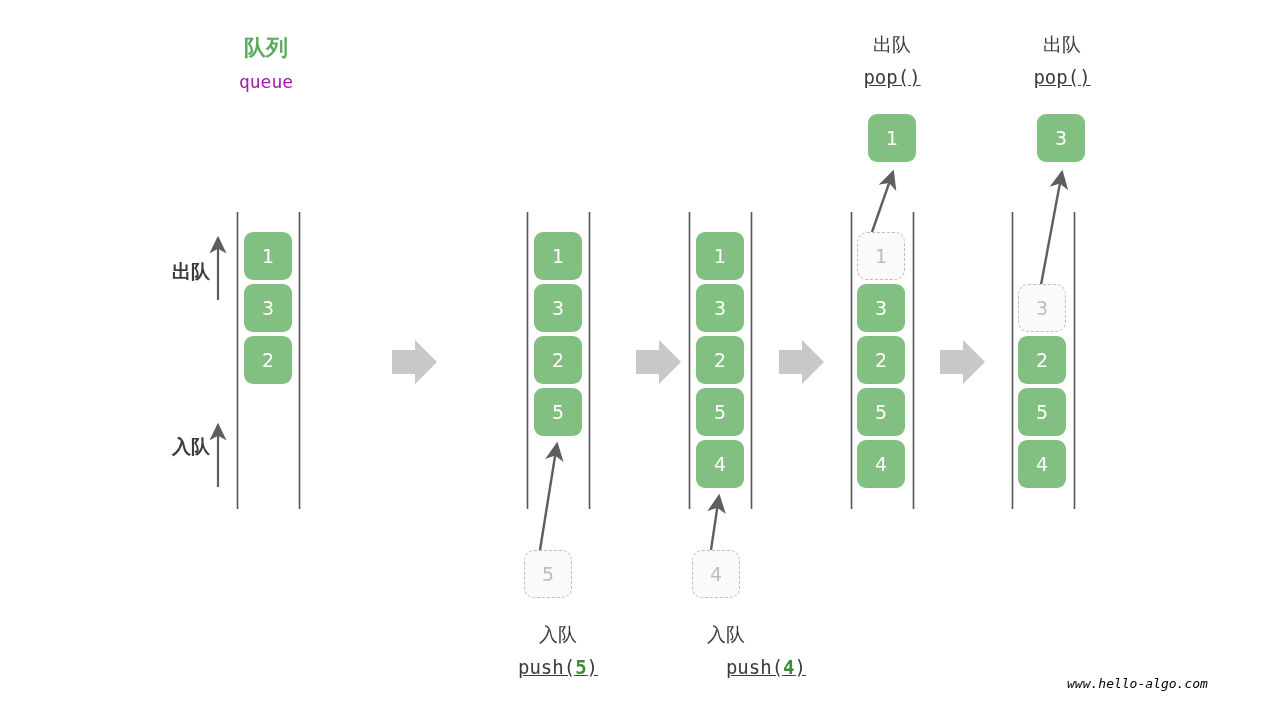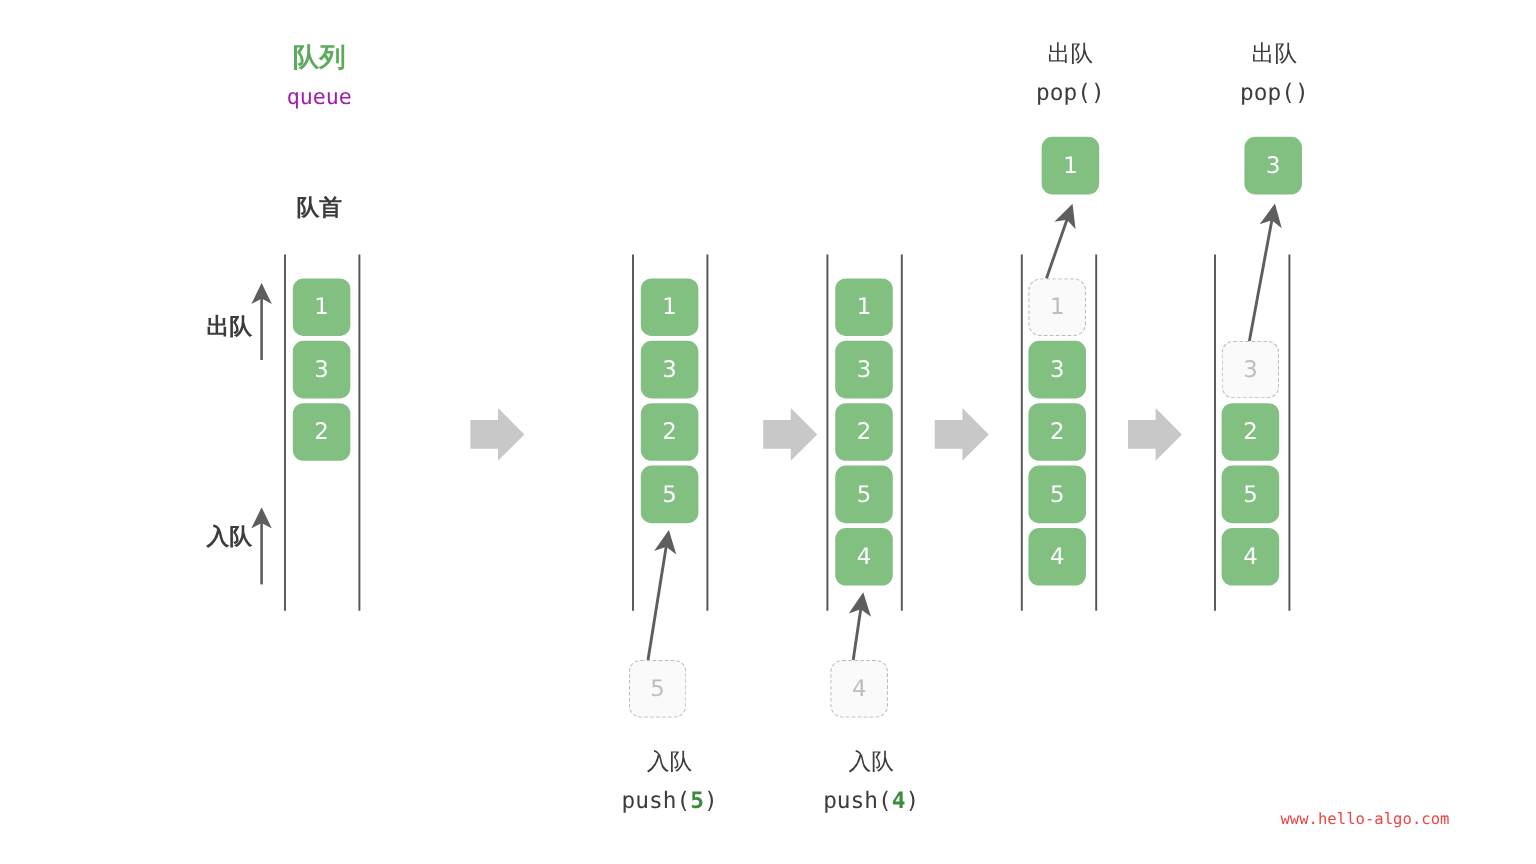--- a/index.html
+++ b/index.html
@@ -49,27 +49,29 @@
     color: #3c3c3c;
     white-space: nowrap;
     text-align: center;
   }
   .op-code {
     font-family: "DejaVu Sans Mono", "Liberation Mono", monospace;
     font-size: 19px;
     color: #3c3c3c;
     white-space: nowrap;
     text-align: center;
+    text-decoration: underline;
   }
   .op-code .arg { color: #3c8c3c; font-weight: bold; }
   .watermark {
     font-family: "DejaVu Sans Mono", "Liberation Mono", monospace;
     font-size: 13px;
-    color: #ef4444;
-    white-space: nowrap;
+    color: #000000;
+    white-space: nowrap;
+    font-style: italic;
   }
 
   
   .cell {
     position: absolute;
     width: 48px;
     height: 48px;
     border-radius: 9px;
     background: #82c082;
     color: #ffffff;
@@ -151,21 +153,20 @@
       <path d="M779,350 L802,350 L802,340 L824,362 L802,384 L802,374 L779,374 Z"></path>
     </g>
     <g fill="#c8c8c8">
       <path d="M940,350 L963,350 L963,340 L985,362 L963,384 L963,374 L940,374 Z"></path>
     </g>
   </svg>
 
   <div class="abs title-cn" style="left:186px; top:33px; width:160px;">队列</div>
   <div class="abs title-en" style="left:186px; top:71px; width:160px;">queue</div>
 
-  <div class="abs label-cn" style="left:186px; top:160px; width:160px;">队首</div>
   <div class="abs label-cn" style="left:138px; top:259px; width:72px; text-align:right;">出队</div>
   <div class="abs label-cn" style="left:138px; top:434px; width:72px; text-align:right;">入队</div>
 
   <div class="abs cell" style="left:244px; top:232px;">1</div>
   <div class="abs cell" style="left:244px; top:284px;">3</div>
   <div class="abs cell" style="left:244px; top:336px;">2</div>
 
   <div class="abs cell" style="left:534px; top:232px;">1</div>
   <div class="abs cell" style="left:534px; top:284px;">3</div>
   <div class="abs cell" style="left:534px; top:336px;">2</div>
@@ -174,21 +175,21 @@
   <div class="abs op-cn" style="left:478px; top:622px; width:160px;">入队</div>
   <div class="abs op-code" style="left:478px; top:656px; width:160px;"><span>push(</span><span class="arg">5</span><span>)</span></div>
 
   <div class="abs cell" style="left:696px; top:232px;">1</div>
   <div class="abs cell" style="left:696px; top:284px;">3</div>
   <div class="abs cell" style="left:696px; top:336px;">2</div>
   <div class="abs cell" style="left:696px; top:388px;">5</div>
   <div class="abs cell" style="left:696px; top:440px;">4</div>
   <div class="abs cell ghost" style="left:692px; top:550px;">4</div>
   <div class="abs op-cn" style="left:646px; top:622px; width:160px;">入队</div>
-  <div class="abs op-code" style="left:646px; top:656px; width:160px;"><span>push(</span><span class="arg">4</span><span>)</span></div>
+  <div class="abs op-code" style="left:646px; top:656px; width:160px;text-align:right;"><span>push(</span><span class="arg">4</span><span>)</span></div>
 
   <div class="abs op-cn" style="left:812px; top:32px; width:160px;">出队</div>
   <div class="abs op-code" style="left:812px; top:66px; width:160px;"><span>pop(</span><span class="arg"></span><span>)</span></div>
   <div class="abs cell" style="left:868px; top:114px;">1</div>
   <div class="abs cell ghost" style="left:857px; top:232px;">1</div>
   <div class="abs cell" style="left:857px; top:284px;">3</div>
   <div class="abs cell" style="left:857px; top:336px;">2</div>
   <div class="abs cell" style="left:857px; top:388px;">5</div>
   <div class="abs cell" style="left:857px; top:440px;">4</div>
 

